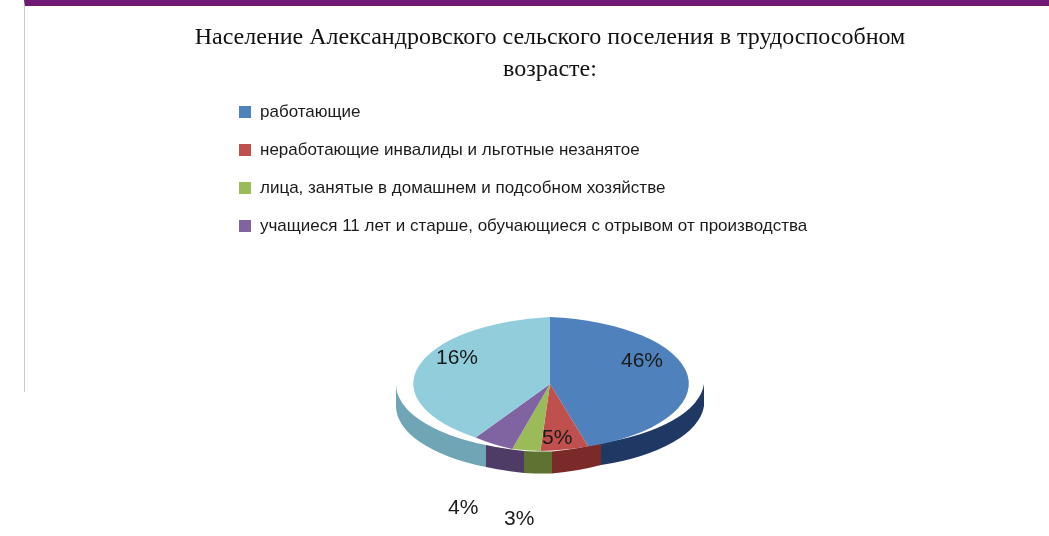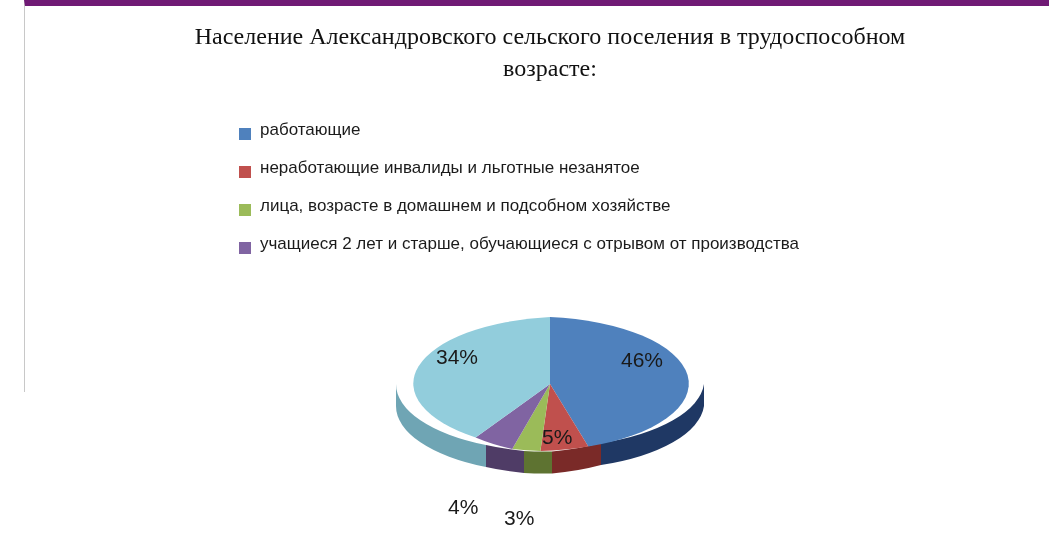--- a/index.html
+++ b/index.html
@@ -41,21 +41,21 @@
 
   
   #legend {
     position: absolute;
     left: 214px;
     top: 96px;
     width: 700px;
   }
   .legend-item {
     display: flex;
-    align-items: flex-end;
+    align-items: flex-start;
     height: 38px;
   }
   .legend-swatch {
     width: 12px;
     height: 12px;
     flex: 0 0 12px;
     margin-top: 4px;
     margin-right: 9px;
   }
   .legend-label {
@@ -108,26 +108,26 @@
       <span class="legend-label">работающие</span>
     </div>
 
     <div class="legend-item">
       <span class="legend-swatch" style="background:#C0504D"></span>
       <span class="legend-label">неработающие инвалиды и льготные незанятое</span>
     </div>
 
     <div class="legend-item">
       <span class="legend-swatch" style="background:#9BBB59"></span>
-      <span class="legend-label">лица, возрасте в домашнем и подсобном хозяйстве</span>
+      <span class="legend-label">лица, занятые в домашнем и подсобном хозяйстве</span>
     </div>
 
     <div class="legend-item">
       <span class="legend-swatch" style="background:#8064A2"></span>
-      <span class="legend-label">учащиеся 2 лет и старше, обучающиеся с отрывом от производства</span>
+      <span class="legend-label">учащиеся 11 лет и старше, обучающиеся с отрывом от производства</span>
     </div>
 
 
   </div>
 
   <div id="pie-wrap">
     <svg id="pie-svg" viewBox="0 0 310 190">
 
       <g>
 
@@ -151,18 +151,18 @@
         <path d="M 154,67 L 144.4,133.9 A 154,67 0 0 1 116.2,131.9 Z" fill="#9BBB59"></path>
 
         <path d="M 154,67 L 116.2,131.9 A 154,67 0 0 1 79.6,120.4 Z" fill="#8064A2"></path>
 
         <path d="M 154,67 L 79.6,120.4 A 154,67 0 0 1 154,0 Z" fill="#92CDDC"></path>
       </g>
     </svg>
   </div>
 
   <div class="slice-label" id="label-blue">46%</div>
-  <div class="slice-label" id="label-lblue">34%</div>
+  <div class="slice-label" id="label-lblue">16%</div>
   <div class="slice-label" id="label-red">5%</div>
   <div class="slice-label" id="label-purple">4%</div>
   <div class="slice-label" id="label-green">3%</div>
 
 </div>
 
 </body></html>

